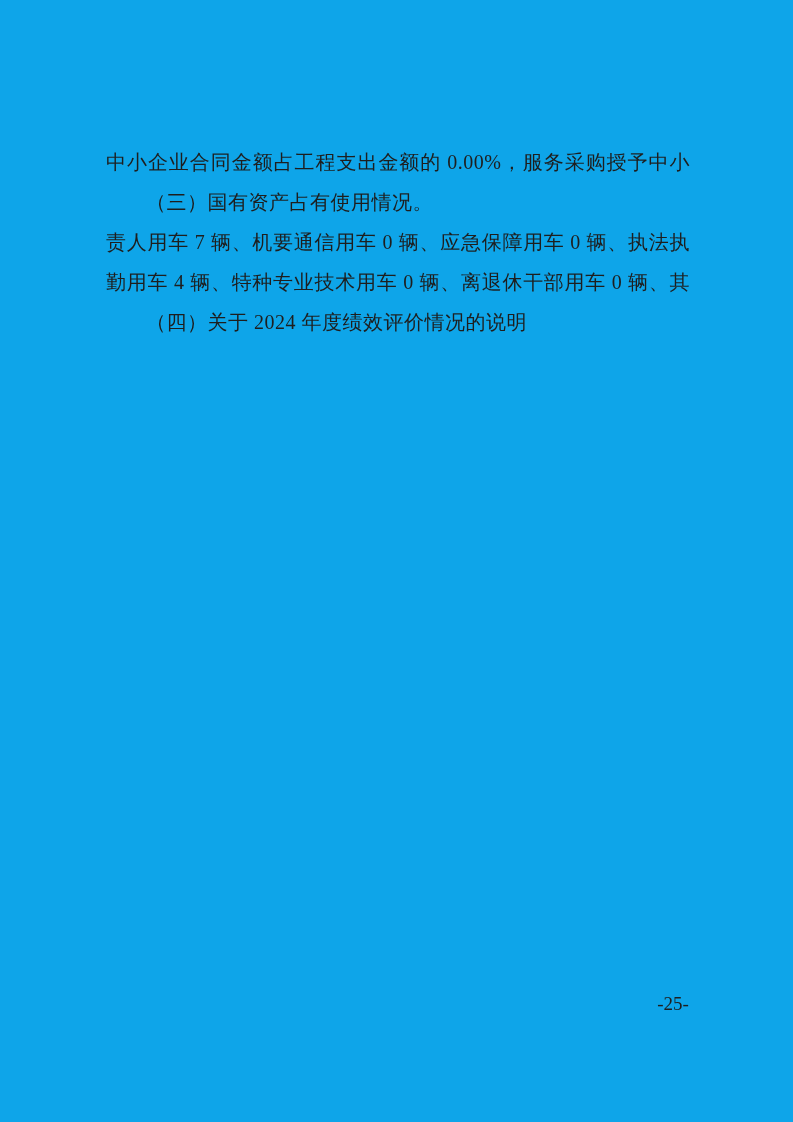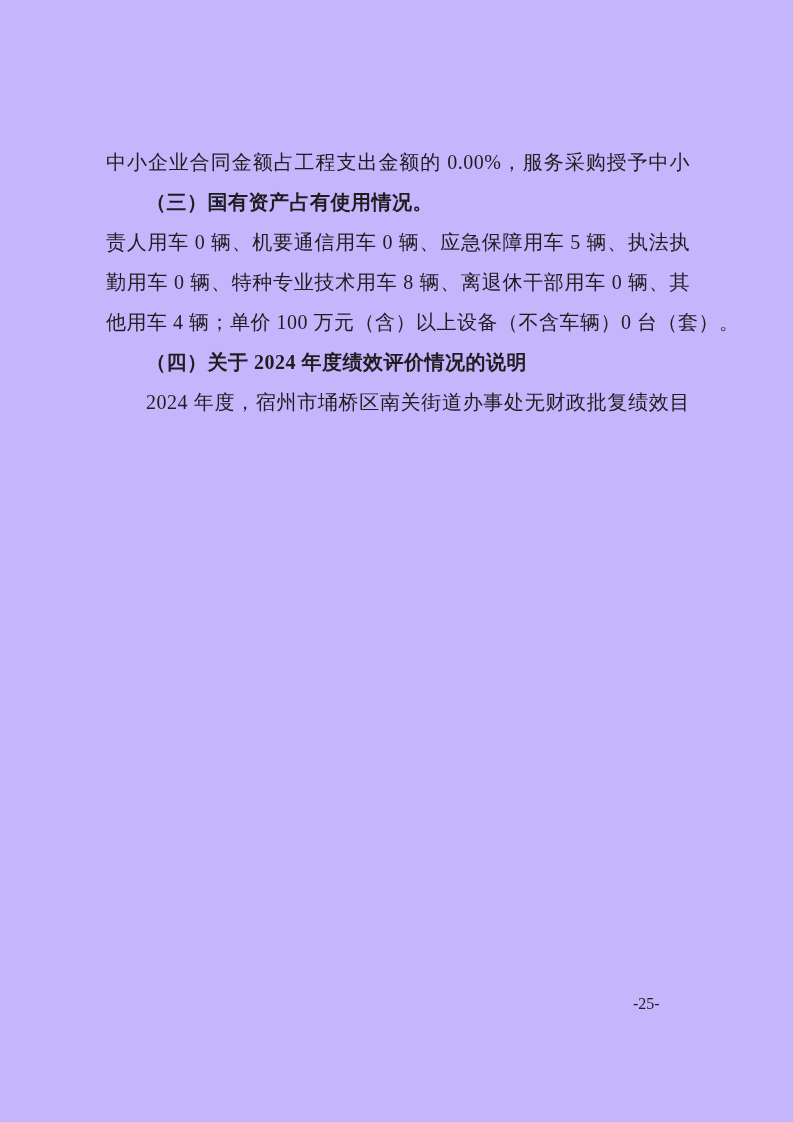--- a/index.html
+++ b/index.html
@@ -32,40 +32,38 @@
     letter-spacing: 0.5px;
   }
   .line.justify {
     text-align: justify;
     text-align-last: justify;
   }
   .line.indent {
     padding-left: 40px;
   }
   .line.heading {
-    font-weight: 700;
+    font-weight: 400;
   }
   .page-number {
     position: absolute;
     top: 992px;
     left: 633px;
     width: 80px;
     height: 24px;
     line-height: 24px;
-    text-align: left;
-    font-size: 16px;
+    text-align: center;
+    font-size: 19px;
   }
 </style>
 </head>
 <body style="background: rgb(255, 255, 255);">
 
-<div class="page" style="background: #c4b5fd; color: rgb(30, 30, 30);">
+<div class="page" style="background: #0ea5e9; color: rgb(30, 30, 30);">
   <main class="text-block">
       <div class="line justify">中小企业合同金额占工程支出金额的 0.00%，服务采购授予中小</div>
       <div class="line heading indent">（三）国有资产占有使用情况。</div>
-      <div class="line justify">责人用车 0 辆、机要通信用车 0 辆、应急保障用车 5 辆、执法执</div>
-      <div class="line justify">勤用车 0 辆、特种专业技术用车 8 辆、离退休干部用车 0 辆、其</div>
-      <div class="line justify">他用车 4 辆；单价 100 万元（含）以上设备（不含车辆）0 台（套）。</div>
+      <div class="line justify">责人用车 7 辆、机要通信用车 0 辆、应急保障用车 0 辆、执法执</div>
+      <div class="line justify">勤用车 4 辆、特种专业技术用车 0 辆、离退休干部用车 0 辆、其</div>
       <div class="line heading indent">（四）关于 2024 年度绩效评价情况的说明</div>
-      <div class="line indent justify">2024 年度，宿州市埇桥区南关街道办事处无财政批复绩效目</div>
     </main>
   <div class="page-number">-25-</div>
 </div>
 
 </body></html>

